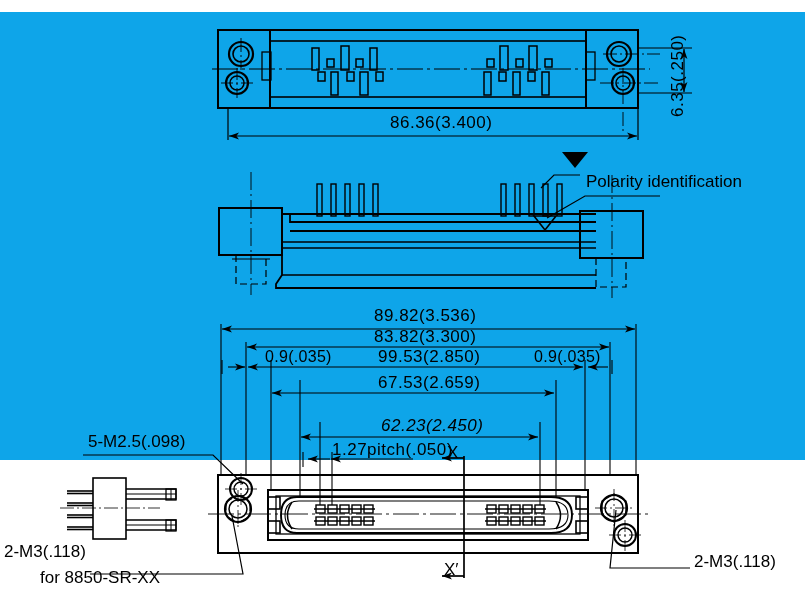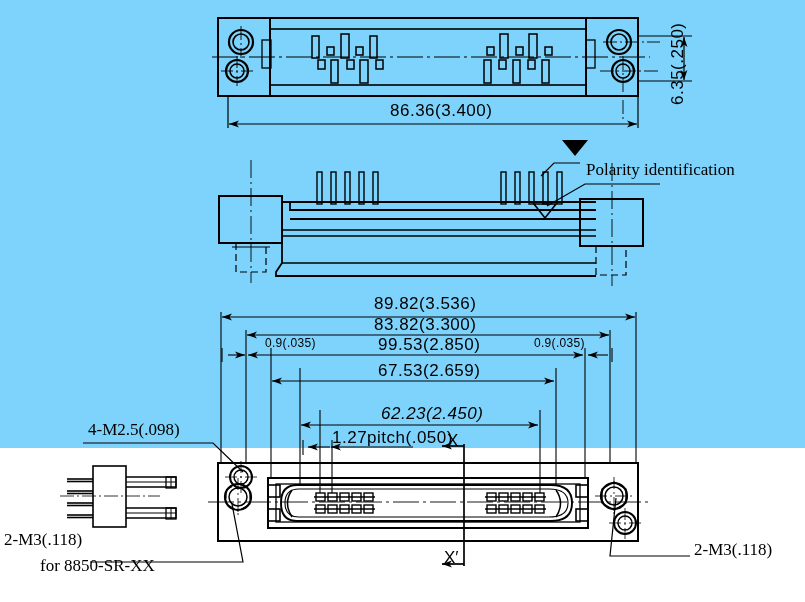--- a/index.html
+++ b/index.html
@@ -1,32 +1,32 @@
 <!DOCTYPE html>
 <html><head>
 <meta charset="utf-8">
 <title>Connector Drawing</title>
 <style>
   html,body{margin:0;padding:0;background:#ffffff;}
   body{
     font-family:"Liberation Sans", sans-serif;
     width:805px;height:602px;overflow:hidden;position:relative;
   }
-  #sheet{position:relative;width:805px;height:448px;background:#7dd3fc;}
+  #sheet{position:relative;width:805px;height:448px;background:#0ea5e9;margin-top:12px;}
   #sheet svg{position:absolute;top:0;left:0;width:805px;height:602px;}
   .lbl{
     position:absolute;
     font-family:"Liberation Sans", sans-serif;
     color:#000;
     white-space:nowrap;
     letter-spacing:0px;
   }
   .dim{font-size:17px;letter-spacing:0.5px;}
-  .dim-sm{font-size:12px;letter-spacing:0.3px;}
-  .note{font-size:17px;font-family:Liberation Serif, serif;}
+  .dim-sm{font-size:16px;letter-spacing:0.3px;}
+  .note{font-size:17px;}
   .sect{font-size:17px;}
   .rot{transform-origin:left top;}
 </style>
 </head>
 <body>
 
 <div id="sheet">
 
 <svg viewBox="0 0 805 602" xmlns="http://www.w3.org/2000/svg">
   <defs>
@@ -326,21 +326,21 @@
 <div class="lbl dim" style="left:378px; top:361px;">67.53(2.659)</div>
 
 <div class="lbl dim" style="left:381px; top:404px;font-style:italic;">62.23(2.450)</div>
 
 <div class="lbl dim" style="left:332px; top:428px;">1.27pitch(.050)</div>
 
 <div class="lbl sect" style="left:447px; top:431px;">X</div>
 
 <div class="lbl sect" style="left:444px; top:548px;">X′</div>
 
-<div class="lbl note" style="left:88px; top:420px;">4-M2.5(.098)</div>
+<div class="lbl note" style="left:88px; top:420px;">5-M2.5(.098)</div>
 
 <div class="lbl note" style="left:4px; top:530px;">2-M3(.118)</div>
 
 <div class="lbl note" style="left:40px; top:556px;text-align:center;">for 8850-SR-XX</div>
 
 <div class="lbl note" style="left:694px; top:540px;">2-M3(.118)</div>
 
 </div>
 
 </body></html>

